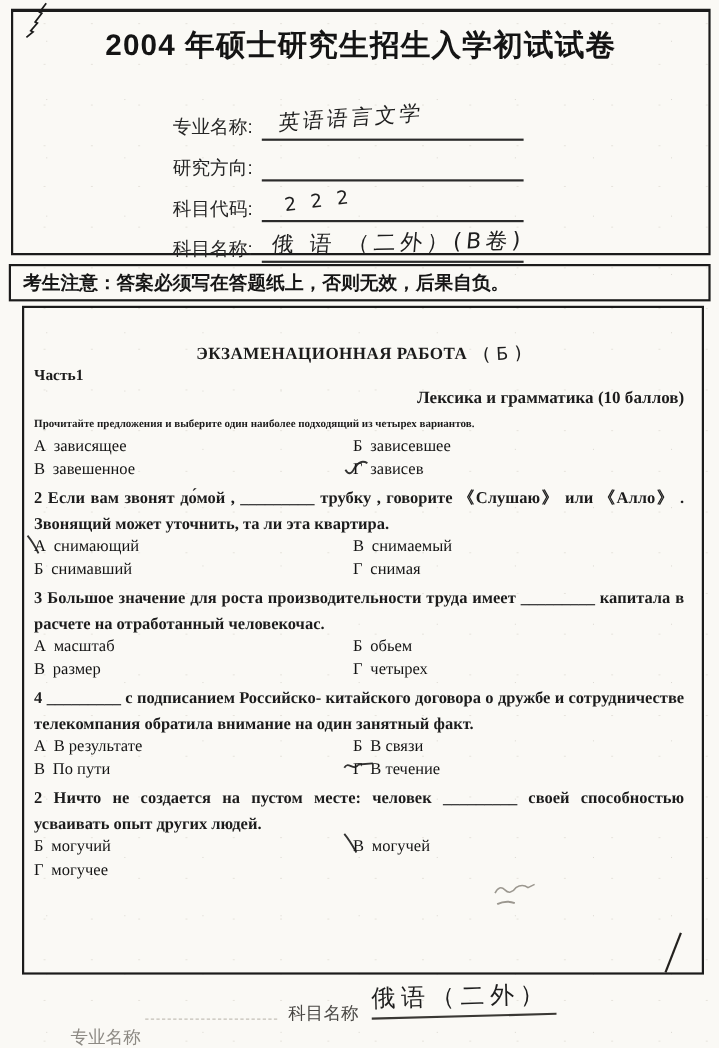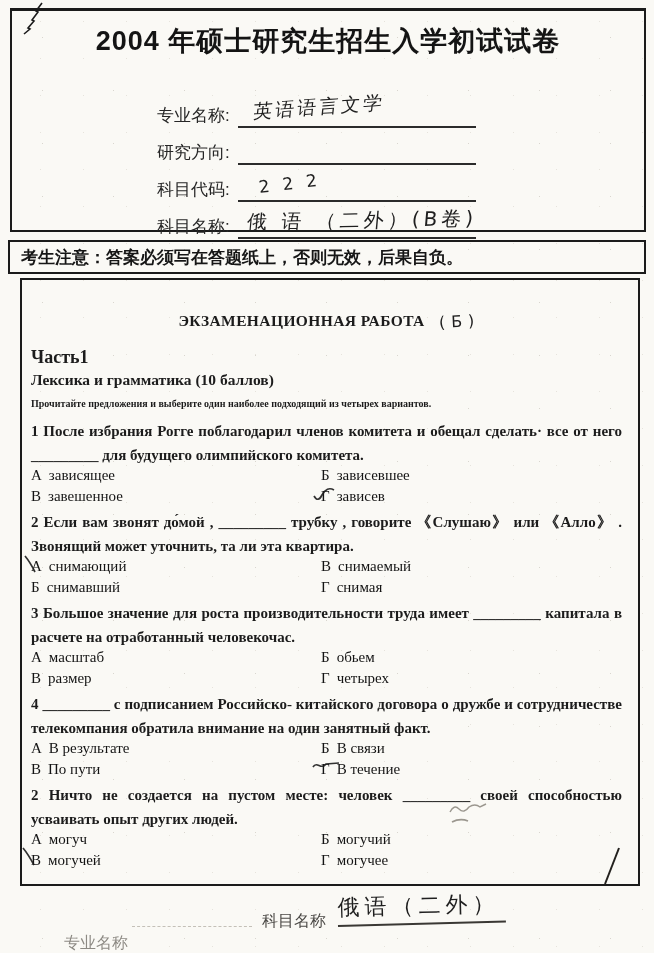--- a/index.html
+++ b/index.html
@@ -69,22 +69,22 @@
     padding:0 16px 0 9px;
   }
   .exam-heading {
     margin-top:32px; text-align:center;
     font-weight:bold; font-size:15.5px; letter-spacing:0.4px;
   }
   .heading-mark {
     display:inline-block; margin-left:10px; font-size:16px; font-weight:normal;
     transform:rotate(-3deg); vertical-align:-1px;
   }
-  .part    { margin-top:16px;  font-weight:bold; font-size:18px; }
-  .section { margin-top:3px;  font-weight:bold; font-size:15.5px; }
+  .part    { margin-top:3px;  font-weight:bold; font-size:14px; }
+  .section { margin-top:3px;  font-weight:bold; font-size:15.5px;text-align:right; }
   .instructions {
     margin:3px 0 0; font-weight:bold; font-size:10px; line-height:24px;
     text-align:justify;
   }
   .qtext {
     margin:3px 0 0; font-weight:bold; font-size:15px; line-height:24px;
     text-align:justify;
   }
   .options { display:grid; grid-template-columns:290px 1fr; margin:-2px 0 0; }
   .option  { position:relative; font-size:15px; line-height:21px; color:#141414; }
@@ -171,21 +171,20 @@
 
     <div class="exam-heading">
       <span>ЭКЗАМЕНАЦИОННАЯ РАБОТА</span>
       <span class="hw heading-mark">( Б )</span>
     </div>
 
     <div class="part">Часть1</div>
     <div class="section">Лексика и грамматика (10 баллов)</div>
     <p class="instructions">Прочитайте предложения и выберите один наиболее подходящий из четырех вариантов.</p>
 
-    <p class="qtext">1 После избрания Рогге поблагодарил членов комитета и обещал сделать· все от него _________ для будущего олимпийского комитета.</p>
     <div class="options">
       <div class="option">
         <span class="letter">А</span><span>зависящее</span>
       </div>
       <div class="option">
         <span class="letter">Б</span><span>зависевшее</span>
       </div>
       <div class="option">
         <span class="letter">В</span><span>завешенное</span>
       </div>
@@ -249,23 +248,20 @@
         <span class="letter">
           <svg class="opt-mark" viewBox="0 0 30 24">
               <path d="M1,12 C5,5 9,16 14,9 L27,8"></path>
             </svg>
         Г</span><span>В течение</span>
       </div>
     </div>
 
     <p class="qtext">2 Ничто не создается на пустом месте:  человек _________ своей способностью усваивать опыт других людей.</p>
     <div class="options">
-      <div class="option">
-        <span class="letter">А</span><span>могуч</span>
-      </div>
       <div class="option">
         <span class="letter">Б</span><span>могучий</span>
       </div>
       <div class="option">
         <span class="letter">
           <svg class="opt-mark" viewBox="0 0 30 24">
               <path d="M1,2 Q6,8 12,19"></path>
             </svg>
         В</span><span>могучей</span>
       </div>

